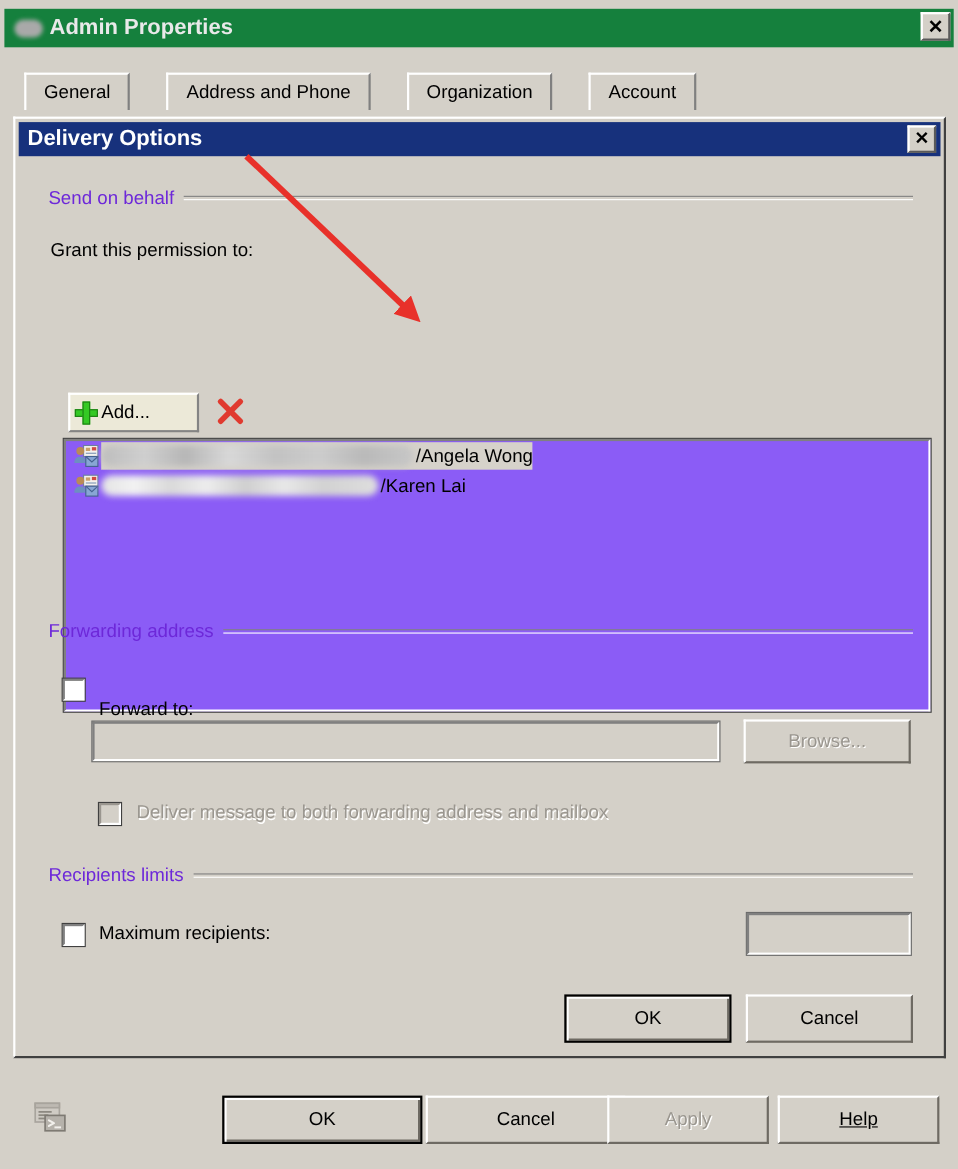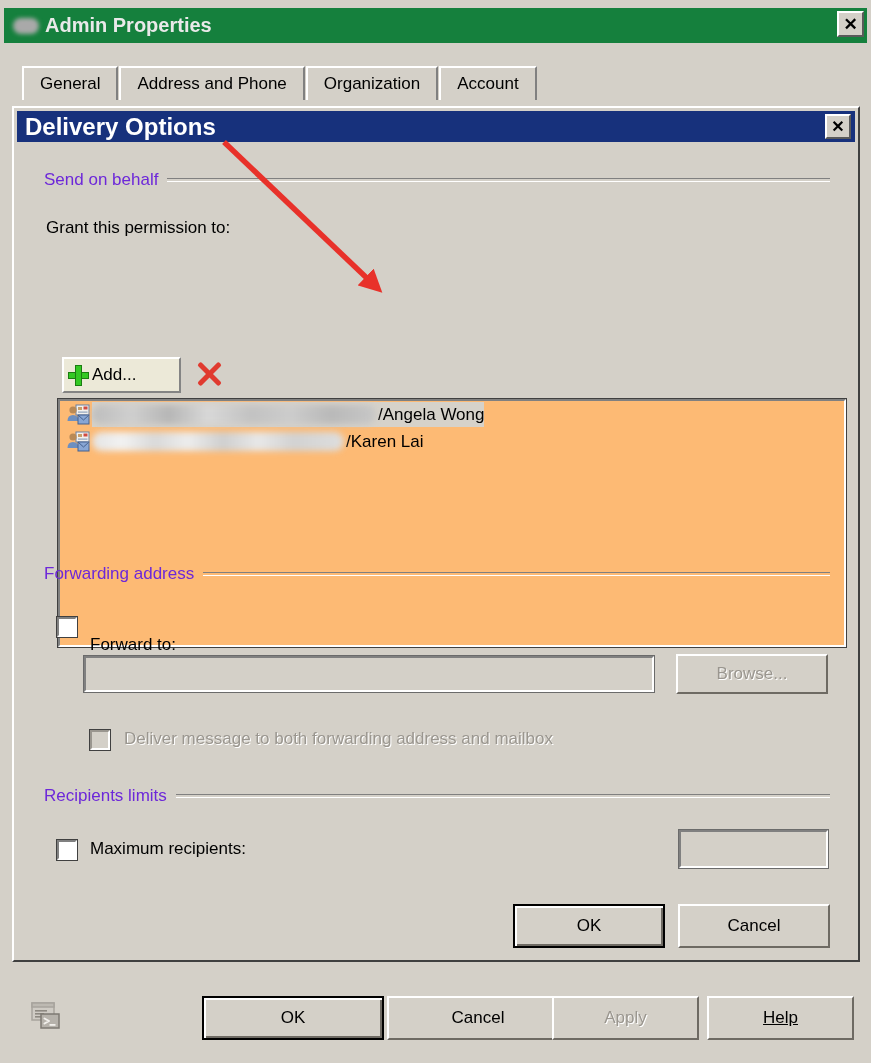--- a/index.html
+++ b/index.html
@@ -73,20 +73,21 @@
     cursor: default;
   }
 
   
   #tab-strip {
     position: absolute;
     left: 22px; top: 60px;
     width: 840px; height: 40px;
     display: flex;
     align-items: flex-end;
+    gap: 32px;
   }
   .tab {
     height: 34px;
     background: #d4d0c8;
     border-top: 2px solid #ffffff;
     border-left: 2px solid #ffffff;
     border-right: 2px solid #808080;
     border-bottom: none;
     display: flex;
     align-items: center;
@@ -114,21 +115,21 @@
   #delivery-titlebar {
     position: absolute;
     left: 3px; top: 3px;
     width: 838px; height: 31px;
     background: #17317c;
     display: flex;
     align-items: center;
     box-sizing: border-box;
   }
   #delivery-title-text {
-    font-size: 24px;
+    font-size: 20px;
     font-weight: bold;
     color: #ffffff;
     margin-left: 8px;
     white-space: nowrap;
   }
   #delivery-close-btn {
     position: absolute;
     right: 4px; top: 3px;
     width: 26px; height: 25px;
     background: #d4d0c8;
@@ -229,21 +230,21 @@
     border-radius: 2px;
   }
   #delete-icon::before { transform: rotate(45deg); }
   #delete-icon::after  { transform: rotate(-45deg); }
 
   
   #permission-list {
     position: absolute;
     left: 44px; top: 291px;
     width: 788px; height: 248px;
-    background: #fdba74;
+    background: #8b5cf6;
     border-top: 2px solid #808080;
     border-left: 2px solid #808080;
     border-right: 2px solid #ffffff;
     border-bottom: 2px solid #ffffff;
     outline: 1px solid #404040;
     box-sizing: border-box;
     overflow: hidden;
     cursor: default;
   }
   .list-row {

